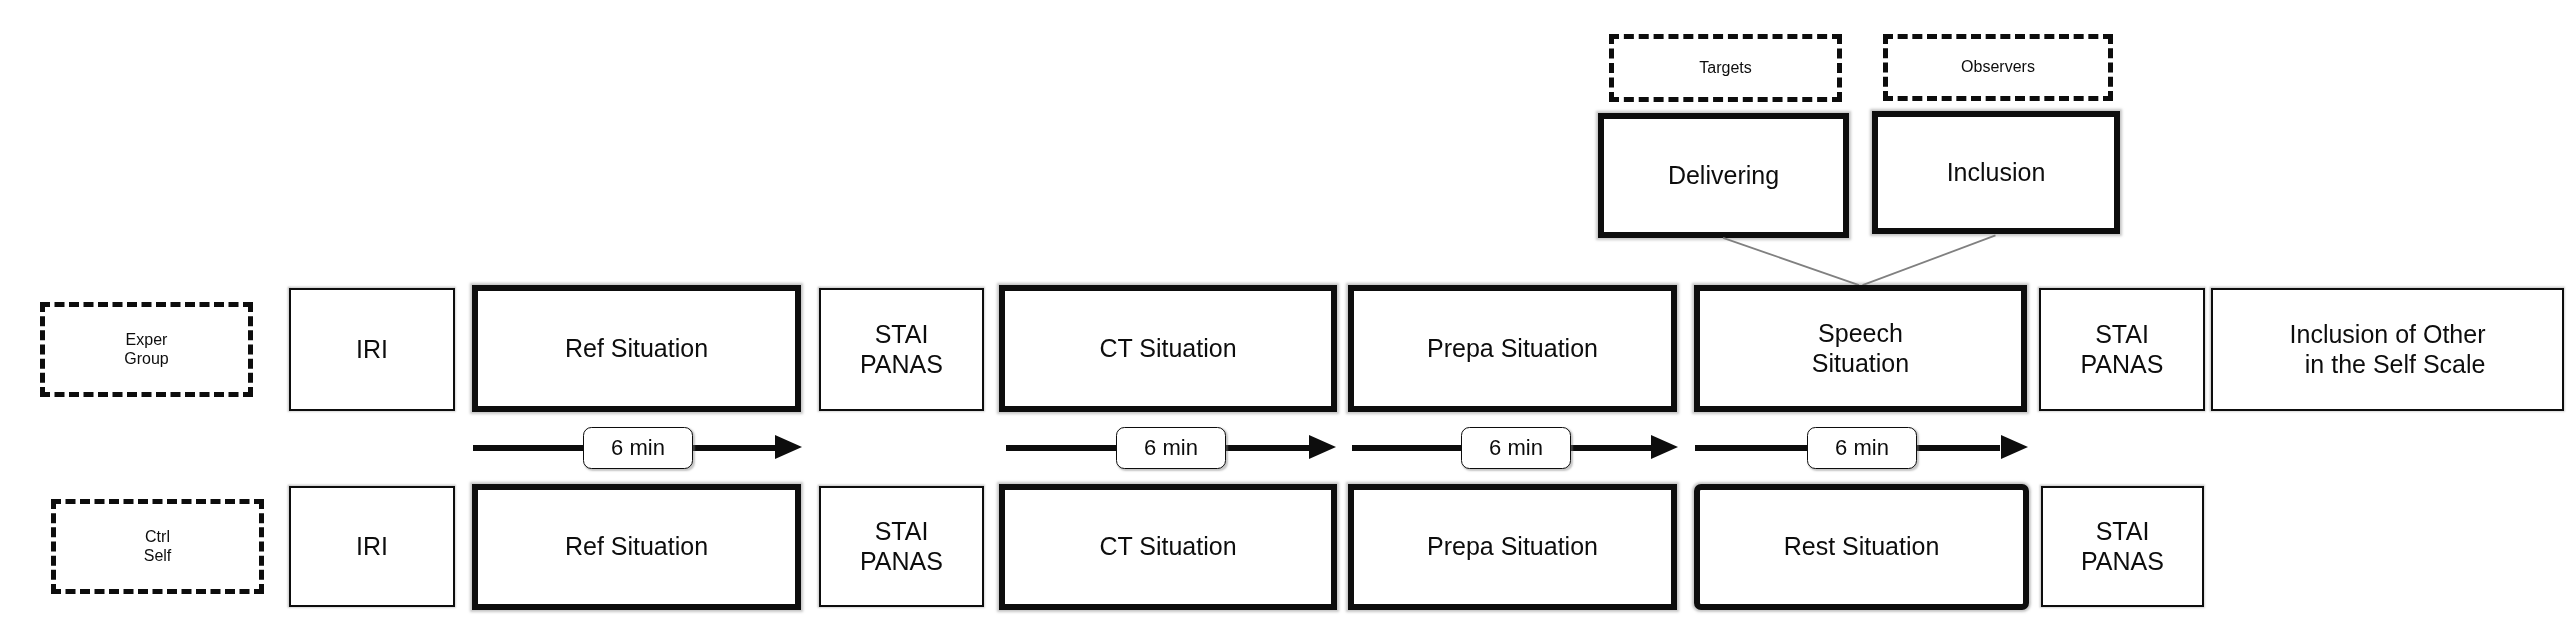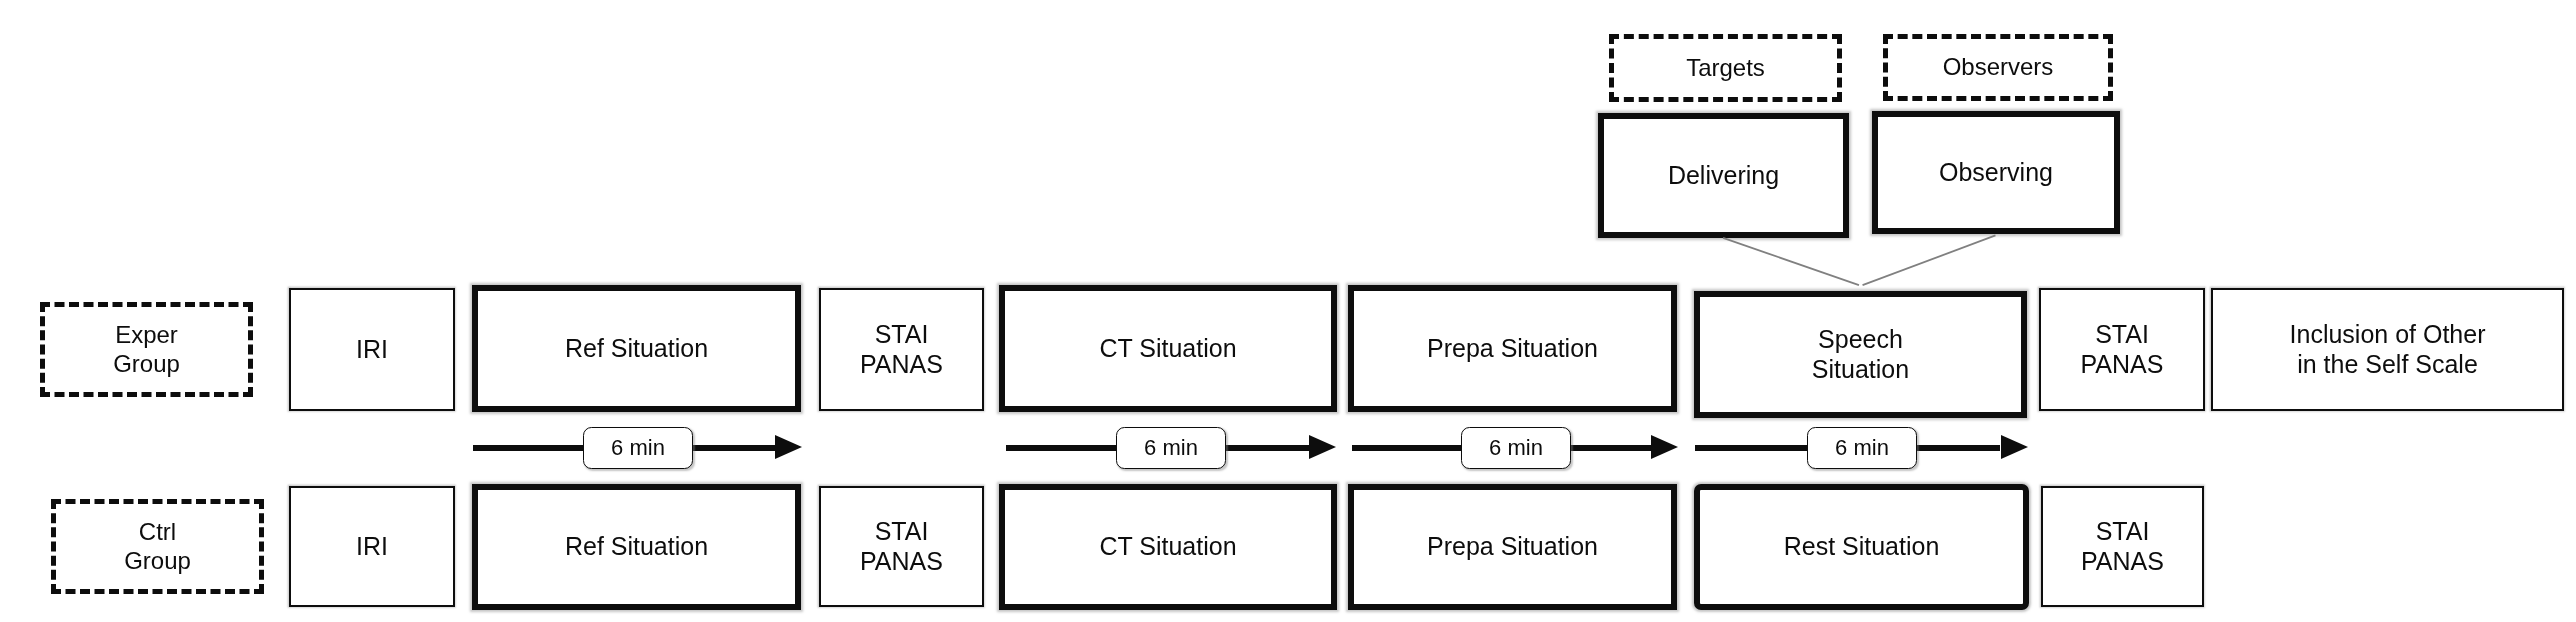--- a/index.html
+++ b/index.html
@@ -30,21 +30,21 @@
     font-size:25px;
     box-shadow:0 0 2.4px 1.8px var(--shadow);
   }
   .thin{
     border:2.4px solid var(--box-border);
     font-size:25px;
     box-shadow:0 0 1.8px 1.2px var(--shadow);
   }
   .dashedbox{
     border:5.4px dashed var(--box-border);
-    font-size:24px;
+    font-size:16px;
     background:transparent;
   }
   .arrow-line{
     position:absolute;height:6px;background:var(--box-border);
   }
   .arrow-head{
     position:absolute;width:0;height:0;
     border-top:12.6px solid transparent;
     border-bottom:12.6px solid transparent;
     border-left:27.5px solid var(--box-border);
@@ -66,48 +66,48 @@
 <body>
 
 <div id="canvas">
 
   <div class="box dashedbox" style="left:1609px;top:34px;width:233px;height:68px;">Targets</div>
 
   <div class="box dashedbox" style="left:1883px;top:34px;width:230px;height:67px;">Observers</div>
 
   <div class="box thick" style="left:1598px;top:113px;width:251px;height:125px;">Delivering</div>
 
-  <div class="box thick" style="left:1872px;top:111px;width:248px;height:123px;">Observing</div>
+  <div class="box thick" style="left:1872px;top:111px;width:248px;height:123px;">Inclusion</div>
 
   <svg style="left:1556px;top:227px;" width="479" height="66" viewBox="2600 380 800 110">
     <line x1="2879" y1="398" x2="3106" y2="477" stroke="#808080" stroke-width="3"></line>
     <line x1="3334" y1="394" x2="3112" y2="477" stroke="#808080" stroke-width="3"></line>
   </svg>
 
   <div class="box dashedbox" style="left:40px;top:302px;width:213px;height:95px;">Exper
 Group</div>
 
   <div class="box thin" style="left:289px;top:288px;width:166px;height:123px;">IRI</div>
 
   <div class="box thick" style="left:472px;top:285px;width:329px;height:127px;">Ref Situation</div>
 
   <div class="box thin" style="left:819px;top:288px;width:165px;height:123px;">STAI
 PANAS</div>
 
   <div class="box thick" style="left:999px;top:285px;width:338px;height:127px;">CT Situation</div>
 
   <div class="box thick" style="left:1348px;top:285px;width:329px;height:127px;">Prepa Situation</div>
 
-  <div class="box thick" style="left:1694px;top:285px;width:333px;height:127px;margin-top:6px;">Speech
+  <div class="box thick" style="left:1694px;top:285px;width:333px;height:127px;">Speech
 Situation</div>
 
   <div class="box thin" style="left:2039px;top:288px;width:166px;height:123px;">STAI
 PANAS</div>
 
-  <div class="box thin" style="left:2211px;top:288px;width:353px;height:123px;">Inclusion of Other
+  <div class="box thin" style="left:2211px;top:288px;width:353px;height:123px;text-align:right;">Inclusion of Other
 in the Self Scale</div>
 
   <div>
     <div class="arrow-line" style="left:473px;top:445px;width:302px;"></div>
     <div class="arrow-head" style="left:775px;top:435px;"></div>
     <div class="badge" style="left:583px;top:427px;">6 min</div>
   </div>
 
   <div>
     <div class="arrow-line" style="left:1006px;top:445px;width:303px;"></div>
@@ -121,21 +121,21 @@
     <div class="badge" style="left:1461px;top:427px;">6 min</div>
   </div>
 
   <div>
     <div class="arrow-line" style="left:1695px;top:445px;width:305px;"></div>
     <div class="arrow-head" style="left:2001px;top:435px;"></div>
     <div class="badge" style="left:1807px;top:427px;">6 min</div>
   </div>
 
   <div class="box dashedbox" style="left:51px;top:499px;width:213px;height:95px;">Ctrl
-Group</div>
+Self</div>
 
   <div class="box thin" style="left:289px;top:486px;width:166px;height:121px;">IRI</div>
 
   <div class="box thick" style="left:472px;top:484px;width:329px;height:126px;">Ref Situation</div>
 
   <div class="box thin" style="left:819px;top:486px;width:165px;height:121px;">STAI
 PANAS</div>
 
   <div class="box thick" style="left:999px;top:484px;width:338px;height:126px;">CT Situation</div>
 

